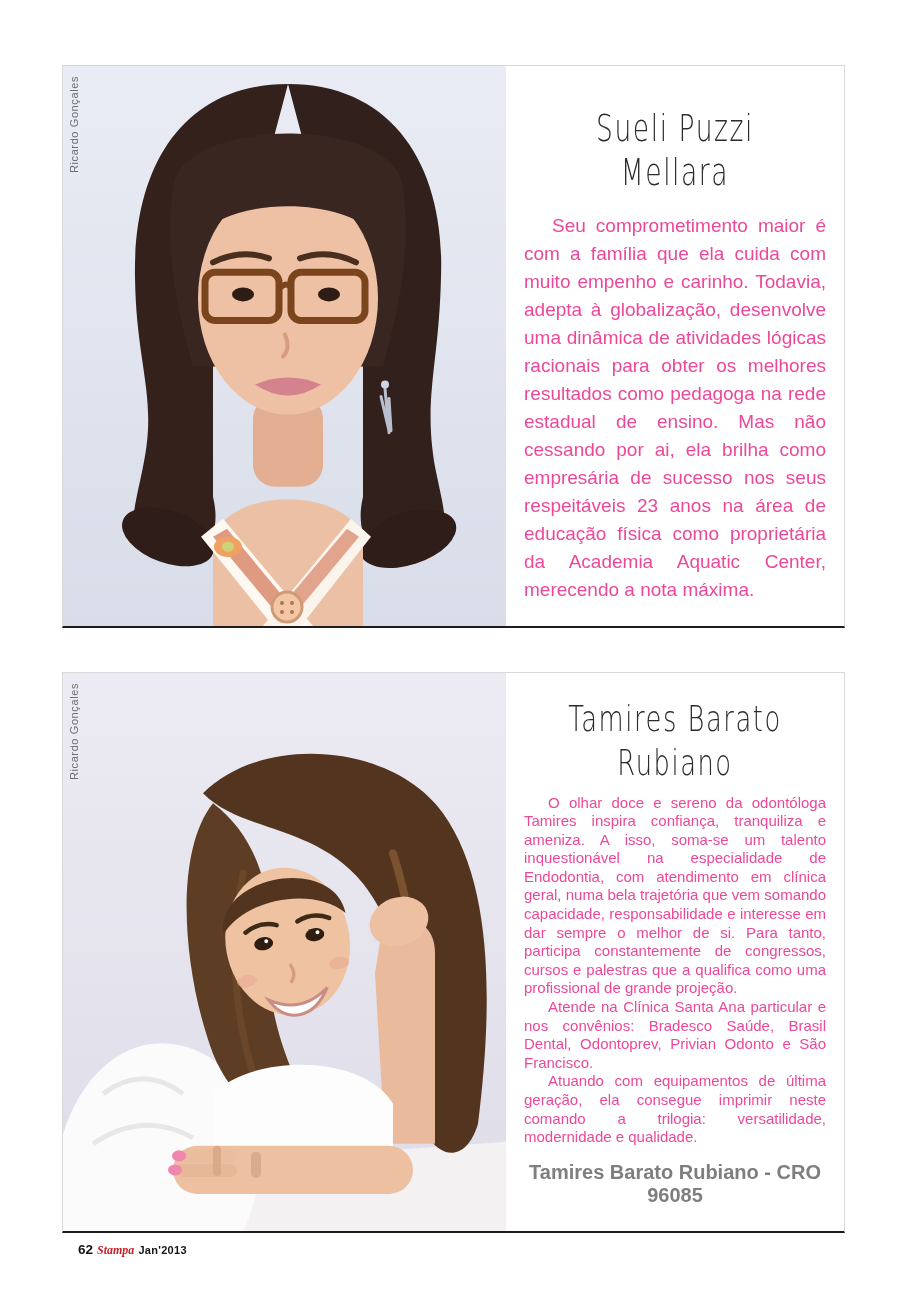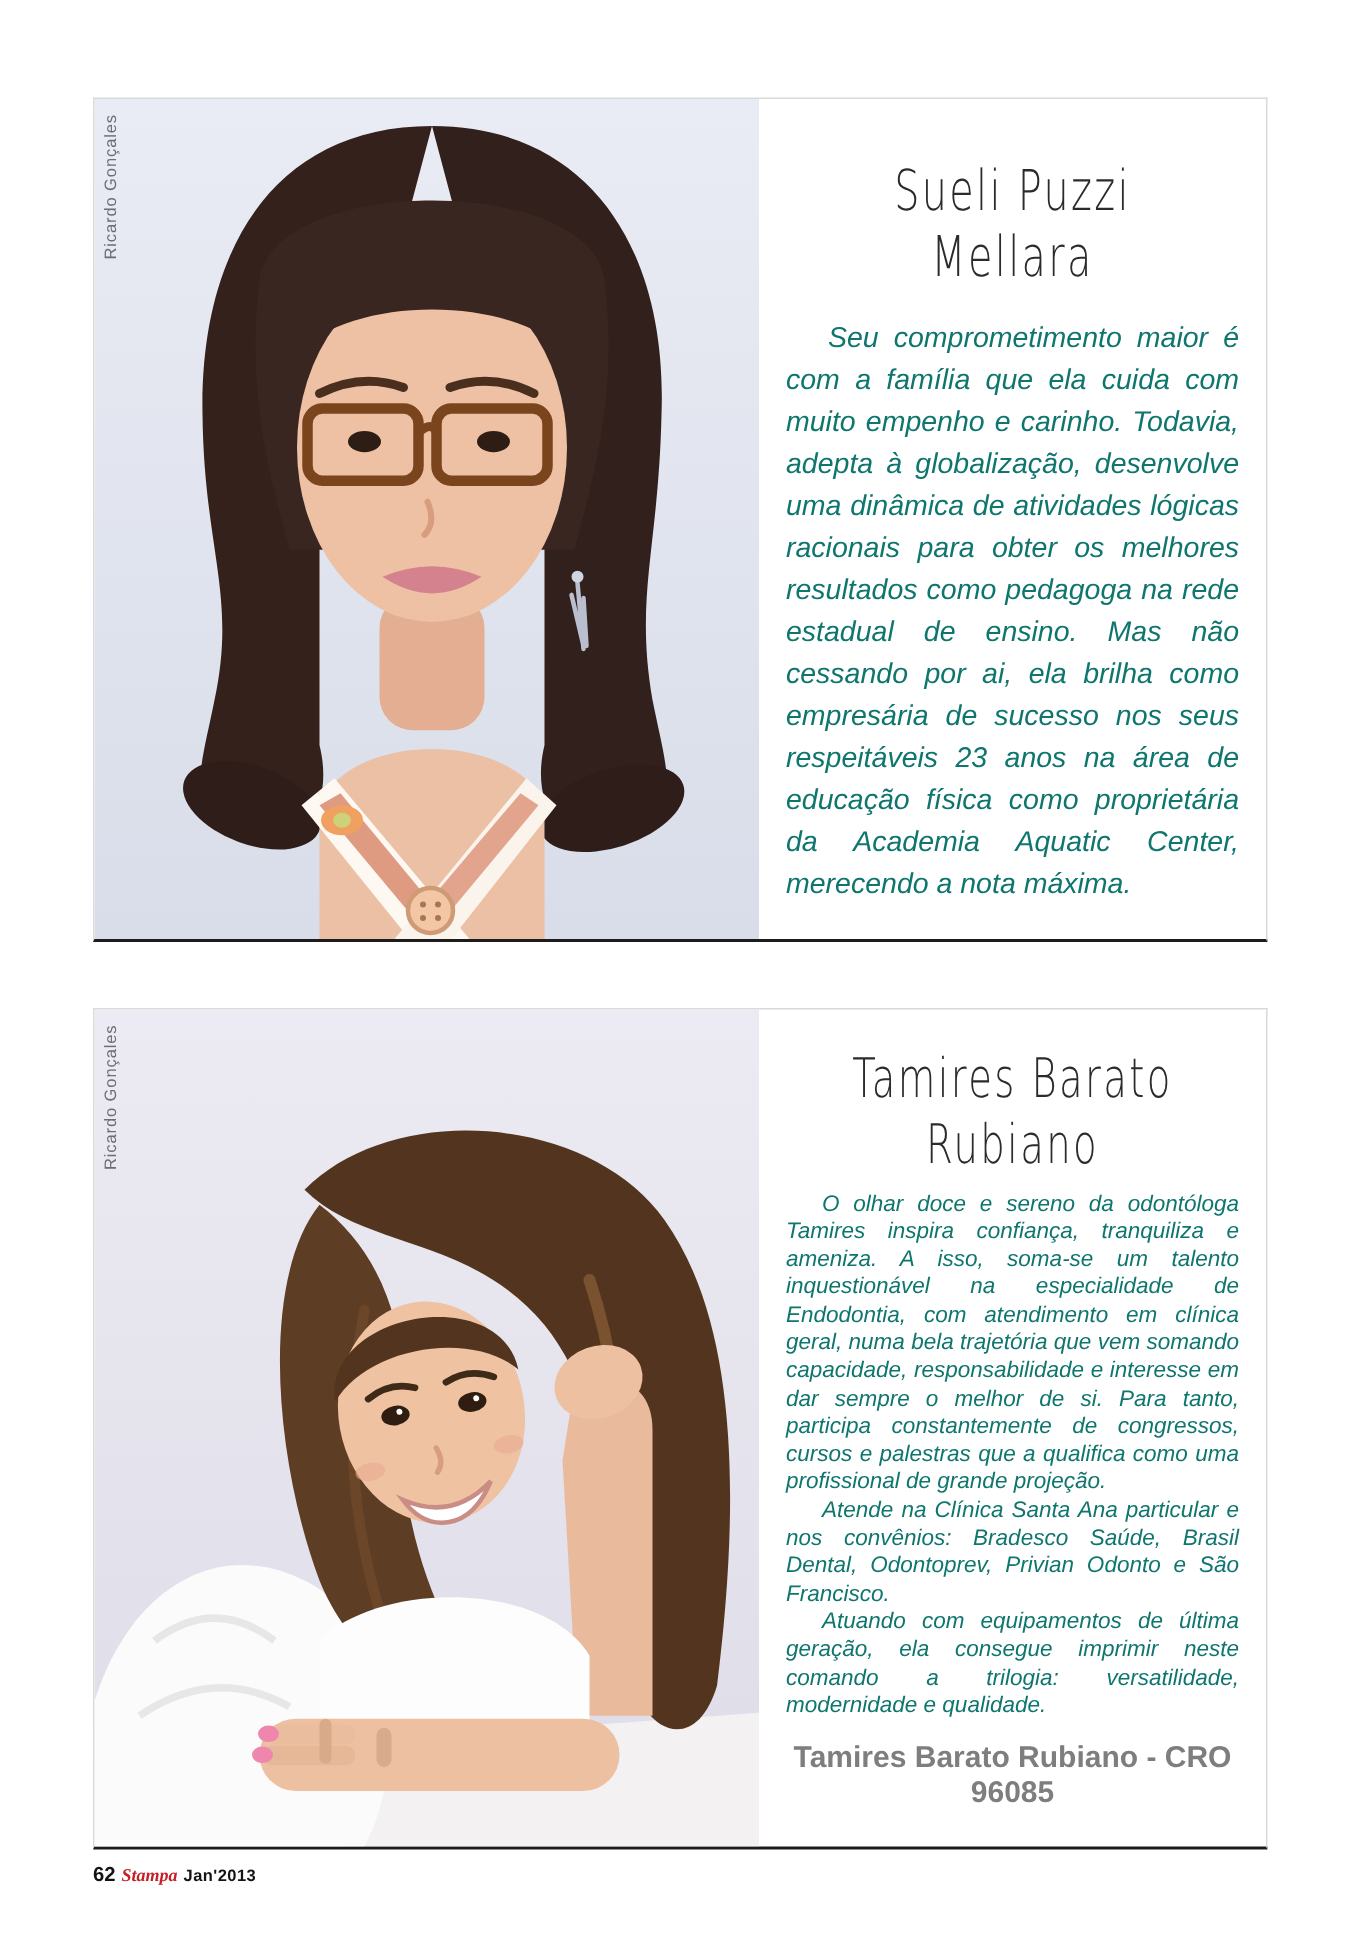--- a/index.html
+++ b/index.html
@@ -24,34 +24,34 @@
   }
   .textcol { flex:1; padding:0 18px; text-align:center; overflow:hidden; }
 
   .script-title {
     font-family:"DejaVu Sans", sans-serif; font-weight:200; color:#2b2b2b;
     letter-spacing:2px; transform:scale(.78,1.1); transform-origin:50% 50%;
   }
   .panel-1 .script-title { font-size:34px; margin-top:44px; }
   .panel-2 .script-title { font-size:33px; margin-top:28px; line-height:1.22; }
 
-  .body-text { text-align:justify; color:#0f766e;font-style:italic; }
+  .body-text { text-align:justify; color:#ec4899; }
   .body-1 { font-size:19px; line-height:28px; text-indent:28px; margin-top:22px; }
   .body-2 { font-size:15px; line-height:18.6px; text-indent:24px; }
   .body-2.first { margin-top:12px; }
 
   .logo-block { margin-top:20px; display:flex; justify-content:center; align-items:flex-start; }
   .logo-text { text-align:left; }
   .logo-academia { color:#2f2f96; font-weight:700; font-size:15px; letter-spacing:1px; margin-left:34px; }
 
   .clinic { margin-top:14px; }
   .clinic-name  { color:#8d8d8d; font-size:27px;  font-weight:400; }
   .clinic-prof  { color:#7e7e7e; font-size:20px;  font-weight:700; margin-top:7px; }
 
-  .footer { position:absolute; left:62px; top:1242px; display:flex; align-items:baseline; gap:4px; }
+  .footer { position:absolute; left:78px; top:1242px; display:flex; align-items:baseline; gap:4px; }
   .footer-num   { font-weight:700; font-size:13.5px; color:#141414; }
   .footer-mag   { font-family:"Liberation Serif", serif; font-style:italic; font-weight:700;
                   font-size:12px; color:#c42127; }
   .footer-issue { font-weight:700; font-size:11px; color:#141414; letter-spacing:.3px; }
 </style>
 </head>
 <body>
 
 <div class="page">
 

